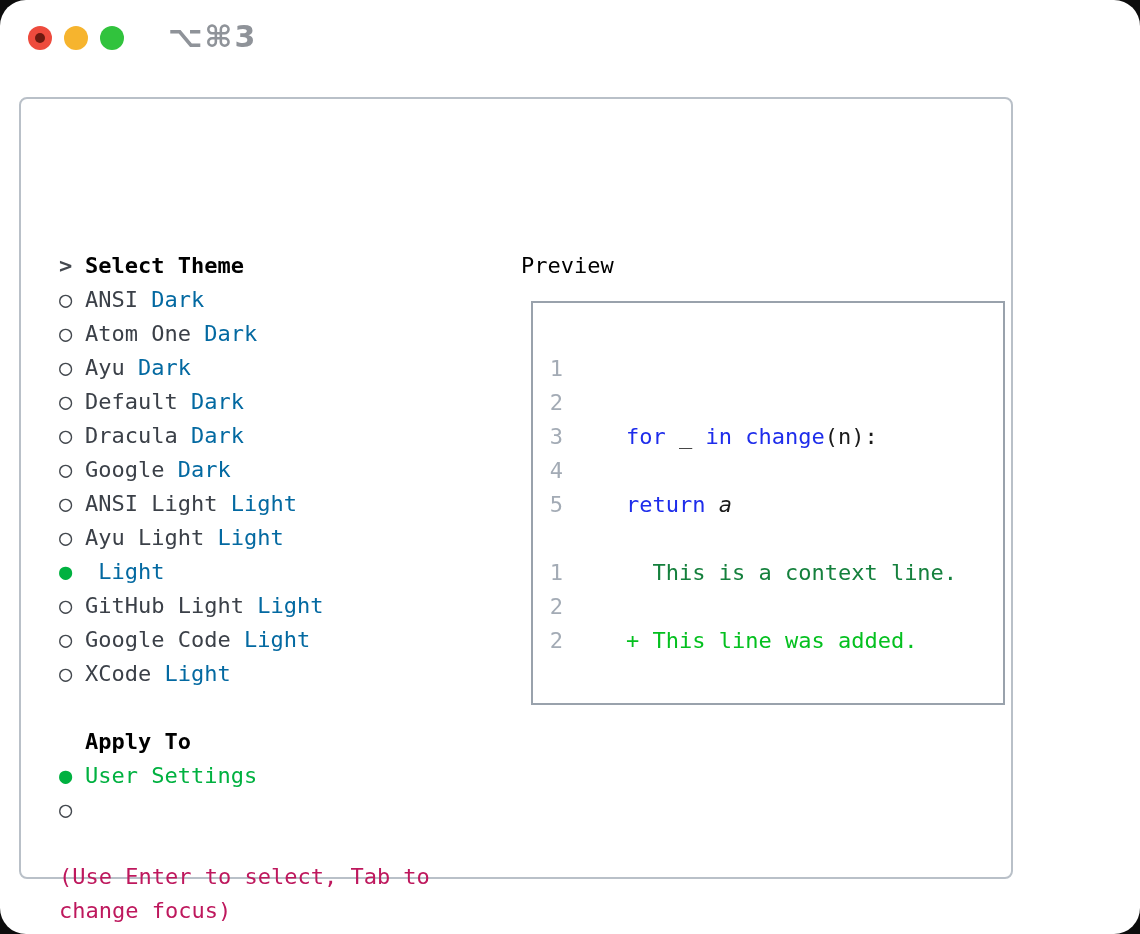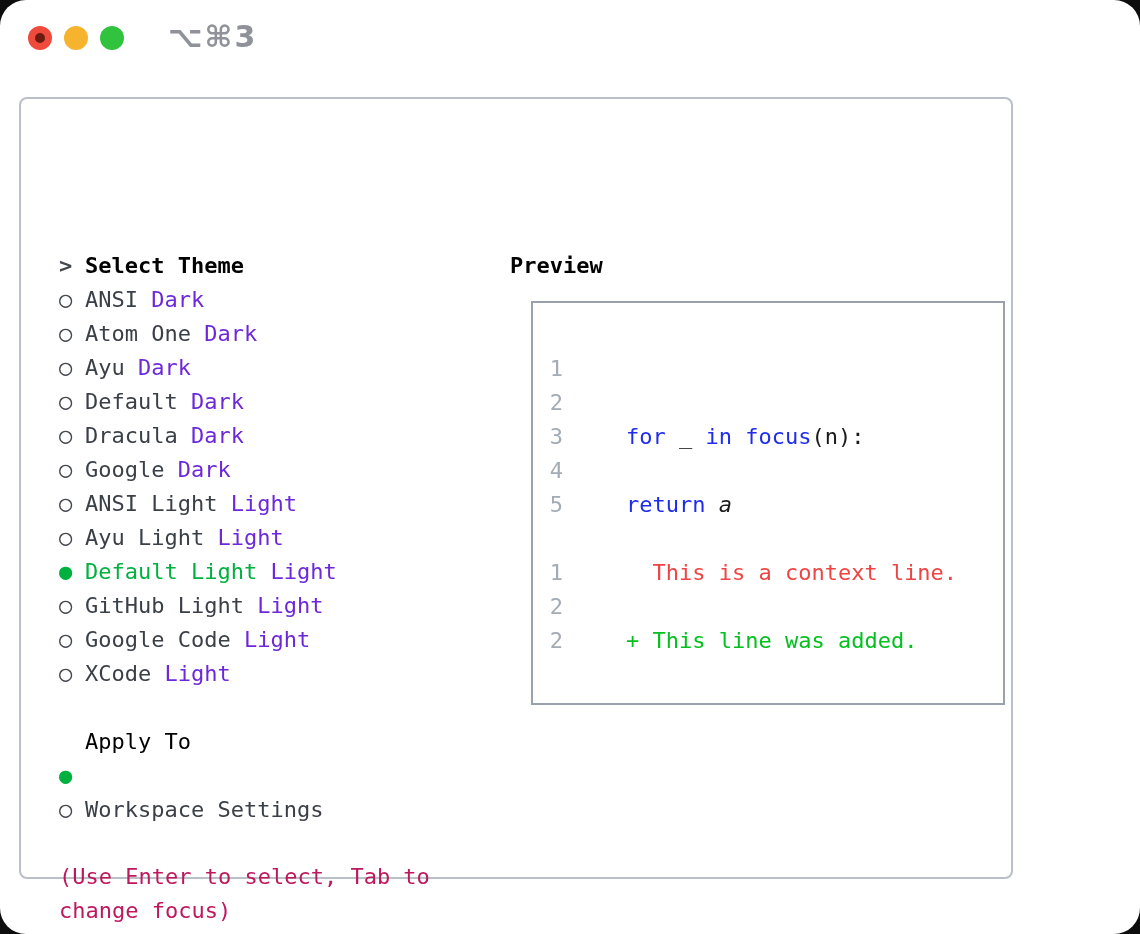--- a/index.html
+++ b/index.html
@@ -24,47 +24,47 @@
   
   .panel{
     position:absolute;left:19px;top:97px;width:990px;height:778px;
     border:2px solid #b9c0c8;border-radius:8px;background:#fff;
   }
   .row{display:flex;align-items:center;height:34px;font-size:22px;white-space:pre;}
   .marker{display:inline-block;width:26px;flex:0 0 26px;color:#44494f;}
   .list{position:absolute;left:38px;top:149px;}
   .title-row{color:#000;font-weight:bold;}
   .item-label{color:#3b4048;text-align:right;}
-  .item-variant{color:#6d28d9;}
+  .item-variant{color:#0369a1;}
   .selected .item-label{color:#00b140;}
   .selected .marker{color:#00b140;}
   .apply{position:absolute;left:38px;top:625px;}
-  .apply .title-row{font-weight:normal;color:#000;}
+  .apply .title-row{font-weight:bold;color:#000;}
   .help{
     position:absolute;left:38px;top:761px;width:445px;
     font-size:22px;line-height:34px;color:#be185d;
   }
   
   .preview-title{
-    position:absolute;left:489px;top:149px;height:34px;display:flex;align-items:center;
-    font-size:22px;font-weight:bold;color:#000;
+    position:absolute;left:500px;top:149px;height:34px;display:flex;align-items:center;
+    font-size:22px;font-weight:normal;color:#000;
   }
   .preview-box{
     position:absolute;left:510px;top:202px;width:474px;height:404px;
     border:2px solid #99a2ac;background:#fff;box-sizing:border-box;
     padding:48px 0 0 16px;overflow:hidden;
   }
   .code-row{display:flex;height:34px;align-items:center;font-size:22px;}
   .ln{flex:0 0 14px;text-align:right;color:#a3abb5;margin-right:10px;}
   .code{white-space:pre;color:#1a1a1a;}
   .tk-kw{color:#1e2deb;}
   .tk-fn{color:#a81414;}
   .tk-pl{color:#1a1a1a;}
   .tk-var{color:#1a1a1a;font-style:italic;}
-  .tk-ctx{color:#ef4444;}
+  .tk-ctx{color:#15803d;}
   .tk-del{color:#c9301f;}
   .tk-add{color:#04c01f;}
 </style>
 </head>
 <body>
 
 <div class="window">
 
   <div class="traffic close"></div>
   <div class="traffic min"></div>
@@ -79,50 +79,50 @@
       </div>
 
     <div class="row"><span class="marker">○</span><span class="item-label">ANSI</span><span class="item-variant"> Dark</span></div>
         <div class="row"><span class="marker">○</span><span class="item-label">Atom One</span><span class="item-variant"> Dark</span></div>
         <div class="row"><span class="marker">○</span><span class="item-label">Ayu</span><span class="item-variant"> Dark</span></div>
         <div class="row"><span class="marker">○</span><span class="item-label">Default</span><span class="item-variant"> Dark</span></div>
         <div class="row"><span class="marker">○</span><span class="item-label">Dracula</span><span class="item-variant"> Dark</span></div>
         <div class="row"><span class="marker">○</span><span class="item-label">Google</span><span class="item-variant"> Dark</span></div>
         <div class="row"><span class="marker">○</span><span class="item-label">ANSI Light</span><span class="item-variant"> Light</span></div>
         <div class="row"><span class="marker">○</span><span class="item-label">Ayu Light</span><span class="item-variant"> Light</span></div>
-        <div class="row selected"><span class="marker">●</span><span class="item-label">Default Light</span><span class="item-variant"> Light</span></div>
+        <div class="row selected"><span class="marker">●</span><span class="item-variant"> Light</span></div>
         <div class="row"><span class="marker">○</span><span class="item-label">GitHub Light</span><span class="item-variant"> Light</span></div>
         <div class="row"><span class="marker">○</span><span class="item-label">Google Code</span><span class="item-variant"> Light</span></div>
         <div class="row"><span class="marker">○</span><span class="item-label">XCode</span><span class="item-variant"> Light</span></div>
       </div>
 
     <div class="apply">
       <div class="row title-row">
         <span class="marker"> </span><span>Apply To</span>
       </div>
 
-    <div class="row selected"><span class="marker">●</span></div>
-        <div class="row"><span class="marker">○</span><span class="item-label">Workspace Settings</span></div>
+    <div class="row selected"><span class="marker">●</span><span class="item-label">User Settings</span></div>
+        <div class="row"><span class="marker">○</span></div>
       </div>
 
     <div class="help">(Use Enter to select, Tab to change focus)</div>
 
     <div class="preview-title">Preview</div>
 
     <div class="preview-box">
 
     <div class="code-row">
           <span class="ln">1</span>
         </div>
         <div class="code-row">
           <span class="ln">2</span>
         </div>
         <div class="code-row">
           <span class="ln">3</span>
-          <span class="code"><span class="tk-pl">    </span><span class="tk-kw">for</span><span class="tk-pl"> _ </span><span class="tk-kw">in</span><span class="tk-pl"> </span><span class="tk-kw">focus</span><span class="tk-pl">(n):</span></span>
+          <span class="code"><span class="tk-pl">    </span><span class="tk-kw">for</span><span class="tk-pl"> _ </span><span class="tk-kw">in</span><span class="tk-pl"> </span><span class="tk-kw">change</span><span class="tk-pl">(n):</span></span>
         </div>
         <div class="code-row">
           <span class="ln">4</span>
         </div>
         <div class="code-row">
           <span class="ln">5</span>
           <span class="code"><span class="tk-pl">    </span><span class="tk-kw">return</span><span class="tk-pl"> </span><span class="tk-var">a</span></span>
         </div>
         <div class="code-row">
           <span class="ln"></span>

